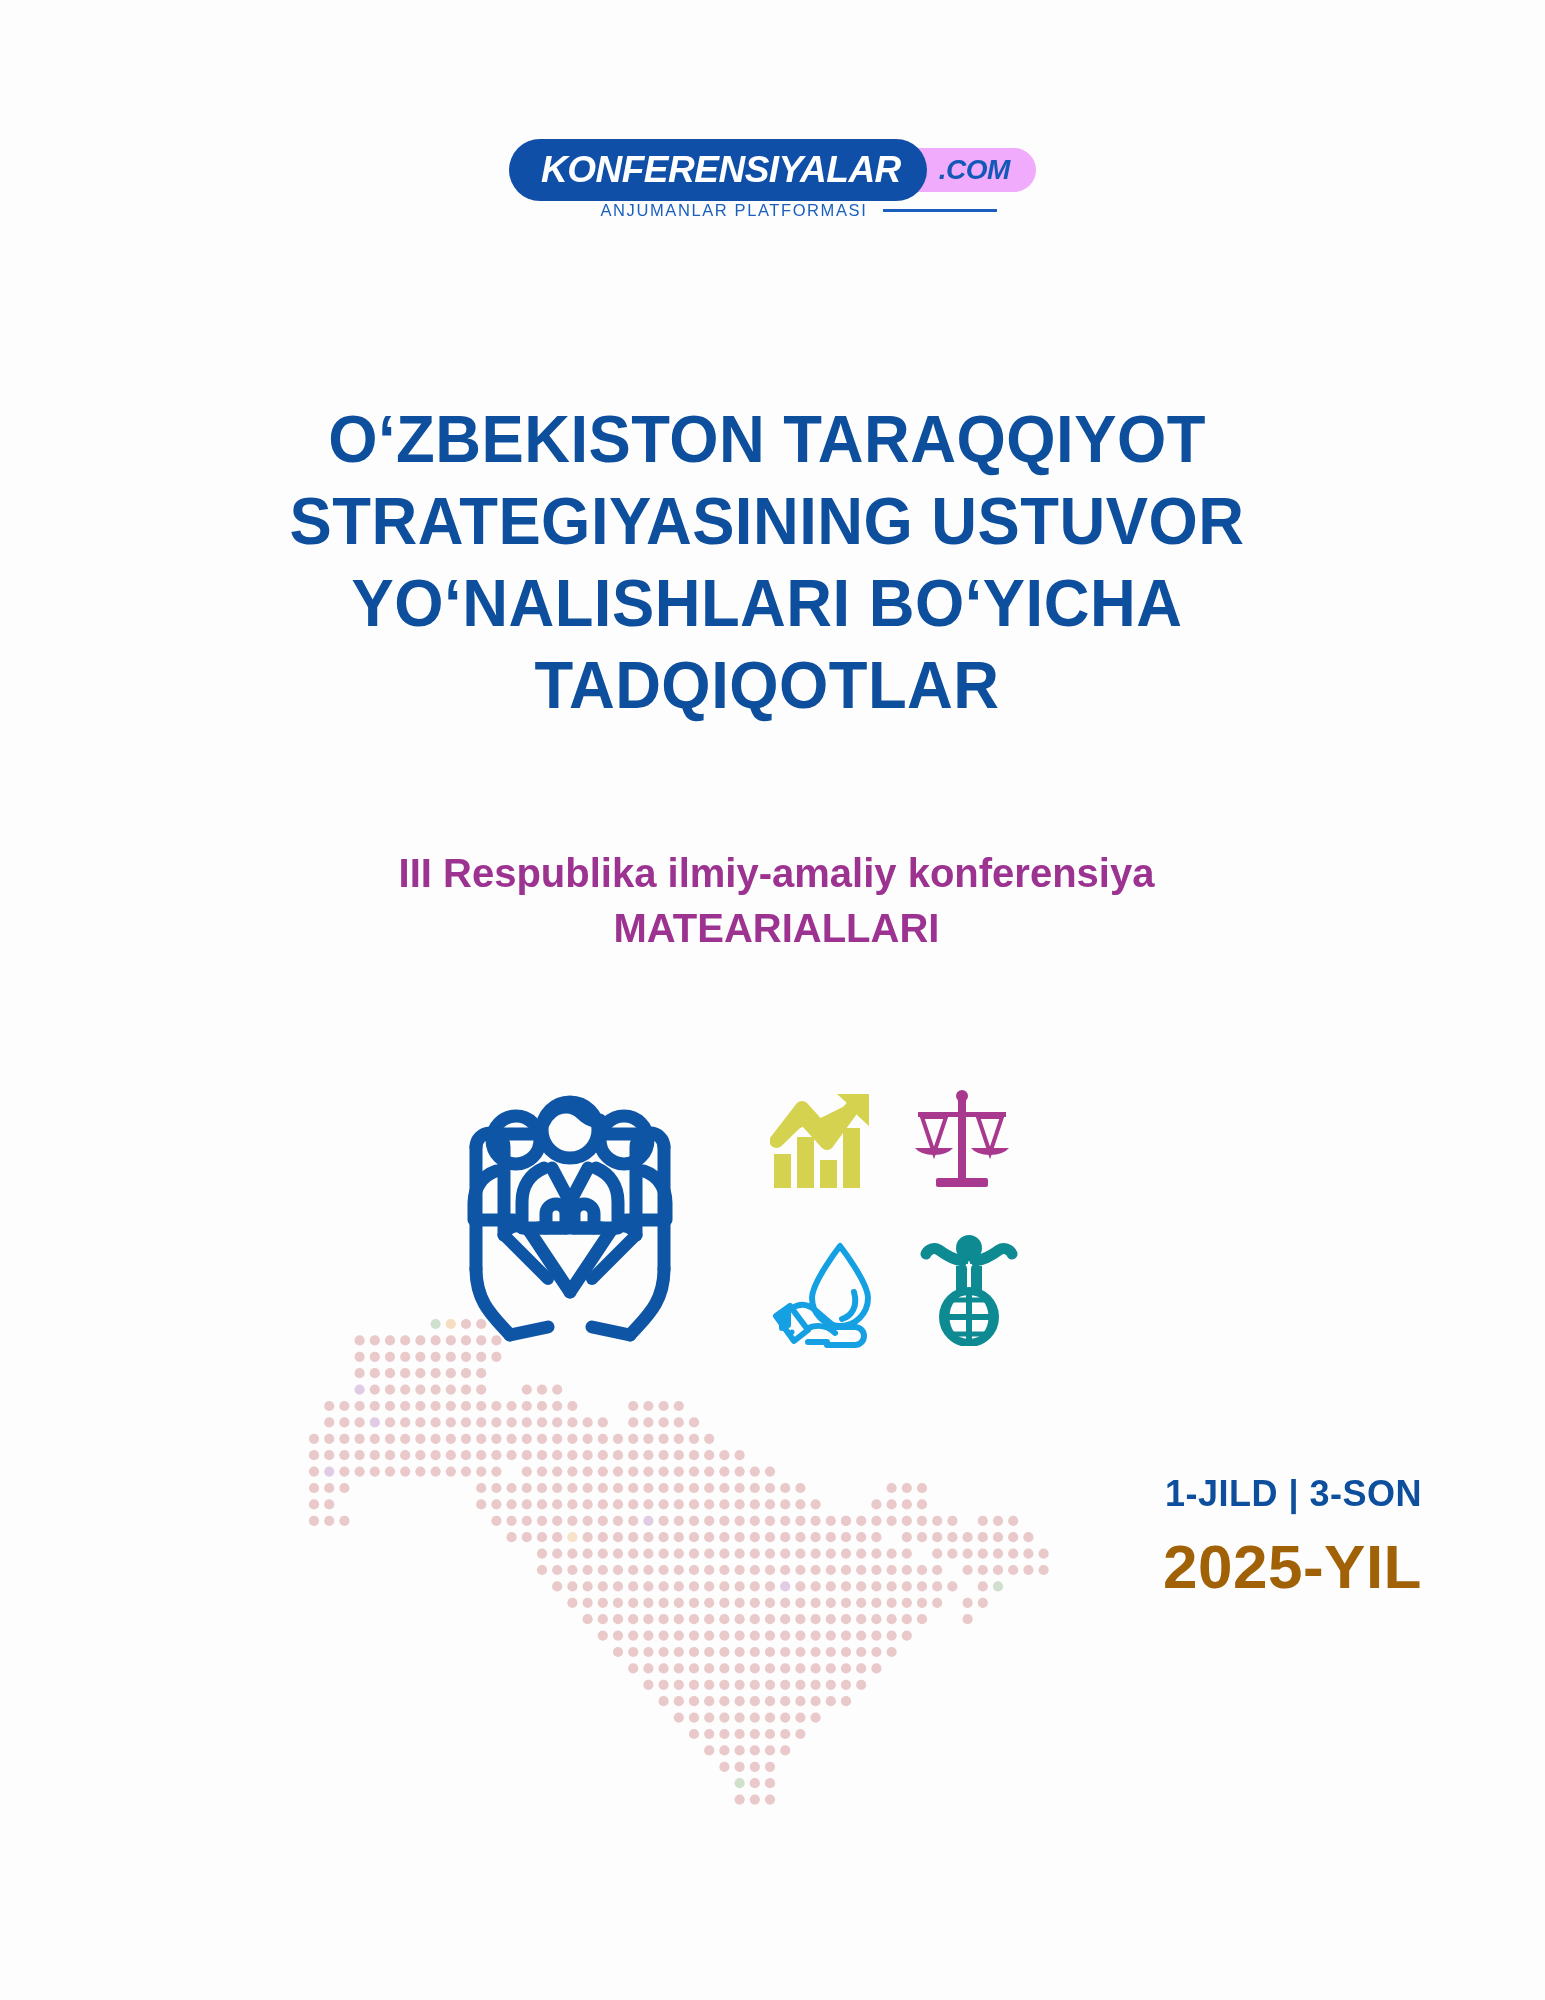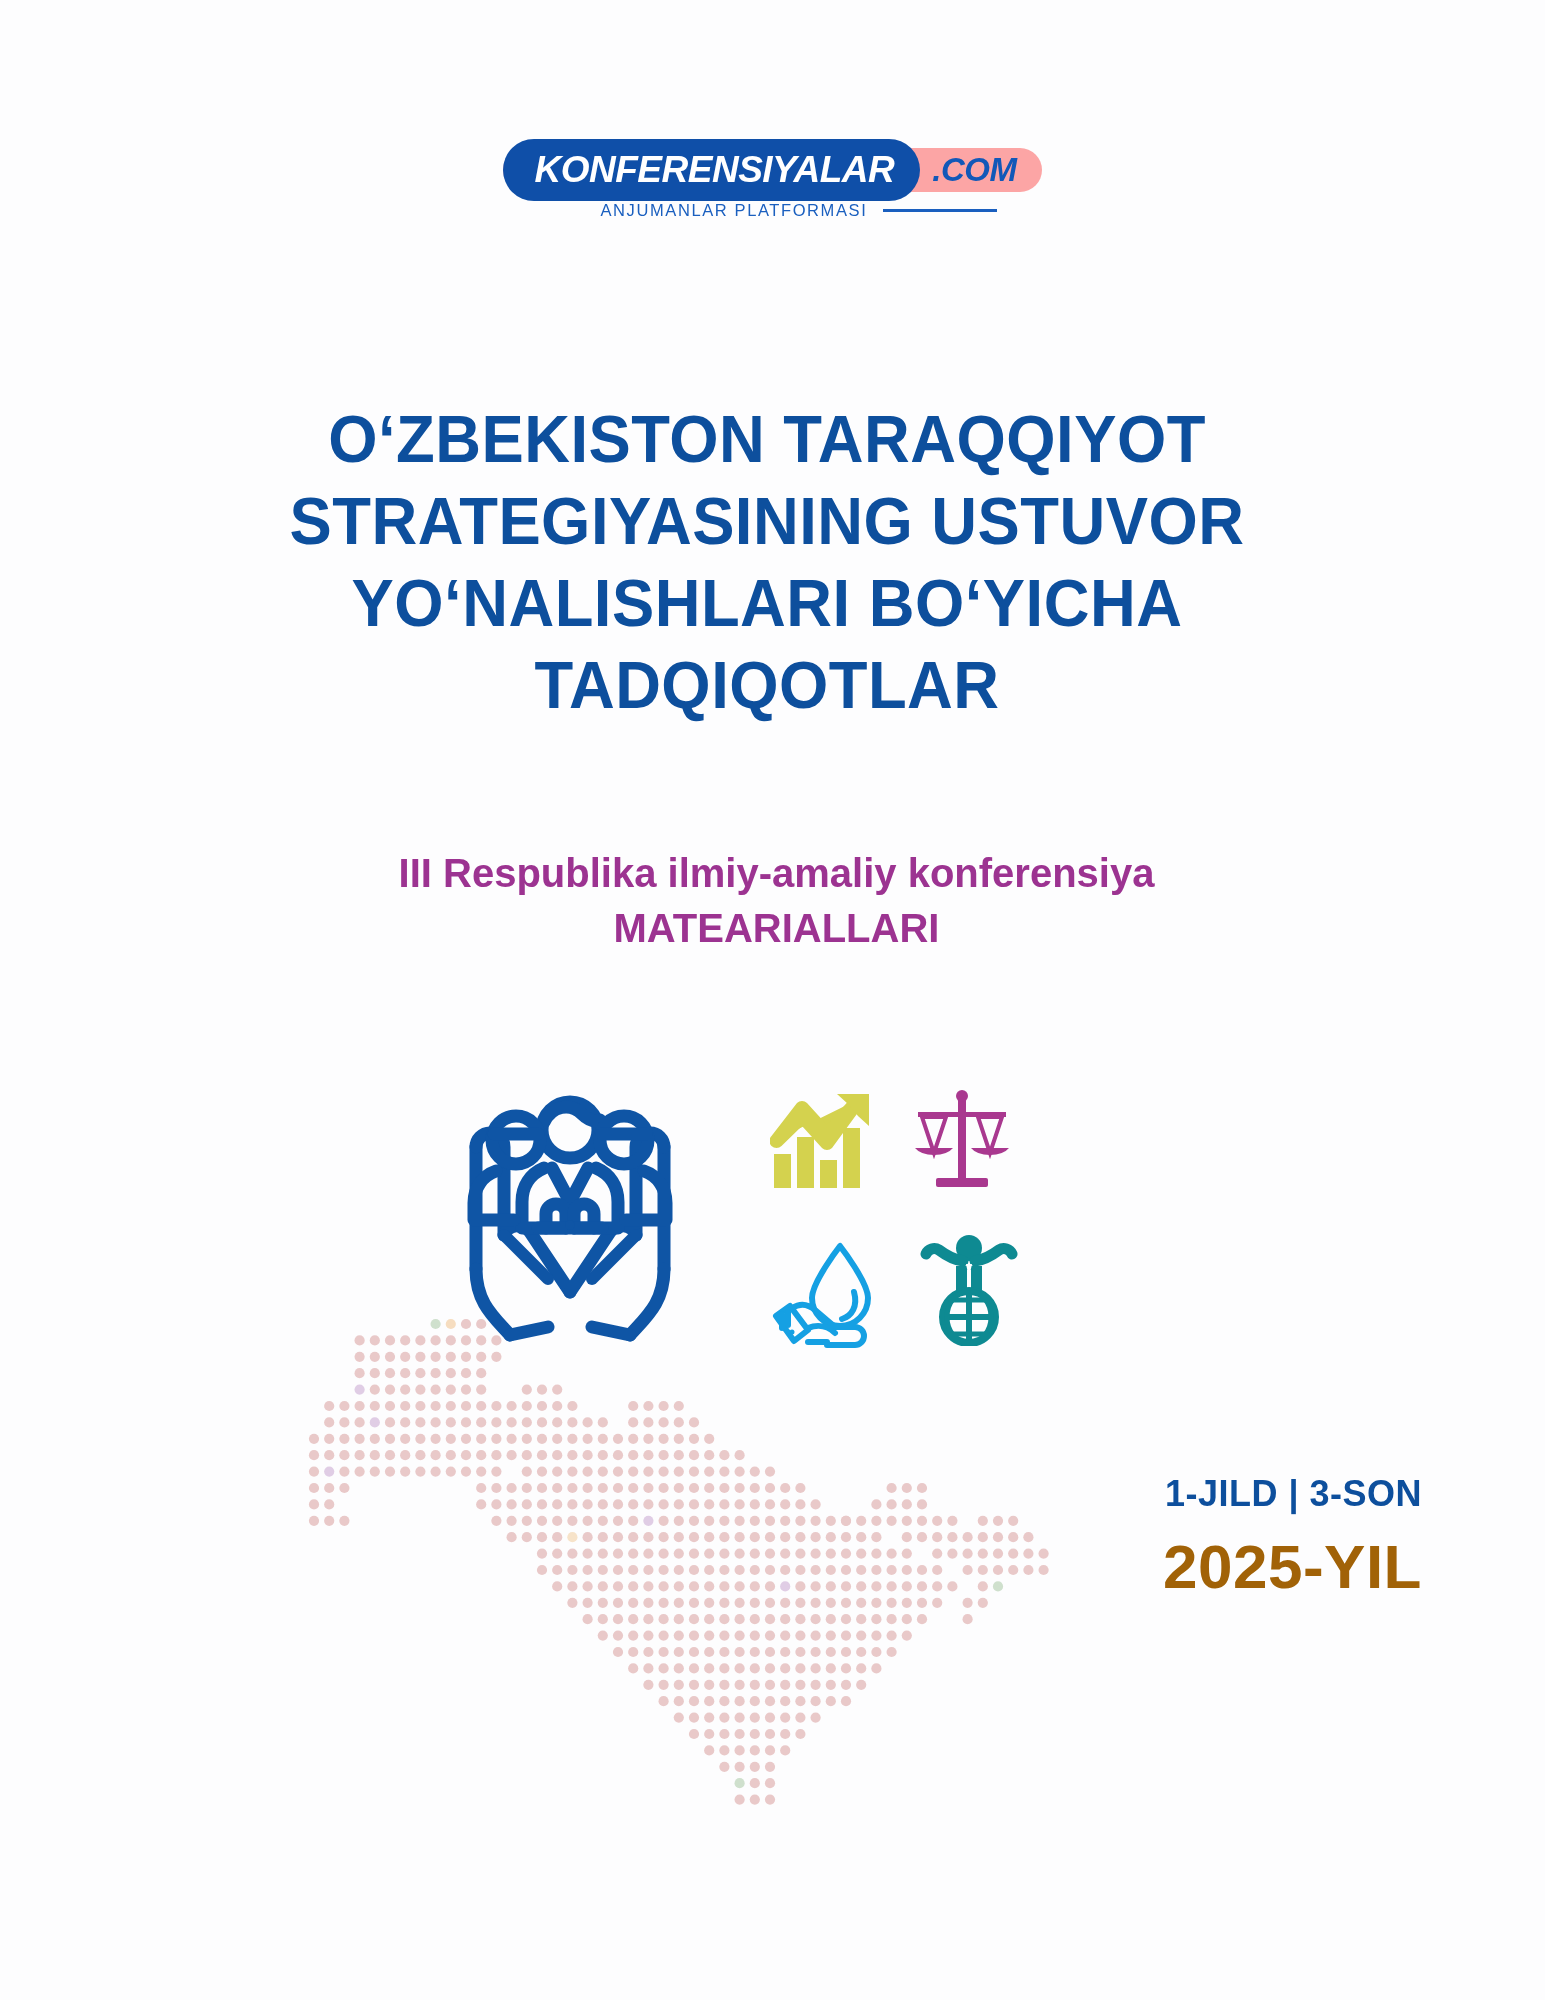--- a/index.html
+++ b/index.html
@@ -23,21 +23,21 @@
     display:flex;
     flex-direction:column;
     align-items:center;
   }
   .logo-pill {
     position:relative;
     display:flex;
     align-items:center;
     height:44px;
     border-radius:31px;
-    background:#fca5a5;
+    background:#f0abfc;
     padding:0 26px 0 0;
   }
   .logo-pill-inner {
     display:flex;
     align-items:center;
     height:62px;
     border-radius:31px;
     background:#0f4fa8;
     padding:0 26px 0 32px;
     margin-right:12px;
@@ -47,21 +47,21 @@
     font-weight:bold;
     font-style:italic;
     font-size:37px;
     letter-spacing:-0.5px;
     white-space:nowrap;
   }
   .logo-com {
     color:#1258b8;
     font-weight:bold;
     font-style:italic;
-    font-size:33px;
+    font-size:28px;
     letter-spacing:-0.5px;
     white-space:nowrap;
   }
   .logo-tag-row {
     display:flex;
     align-items:center;
     margin-top:9px;
     width:440px;
     padding-left:14px;
   }

